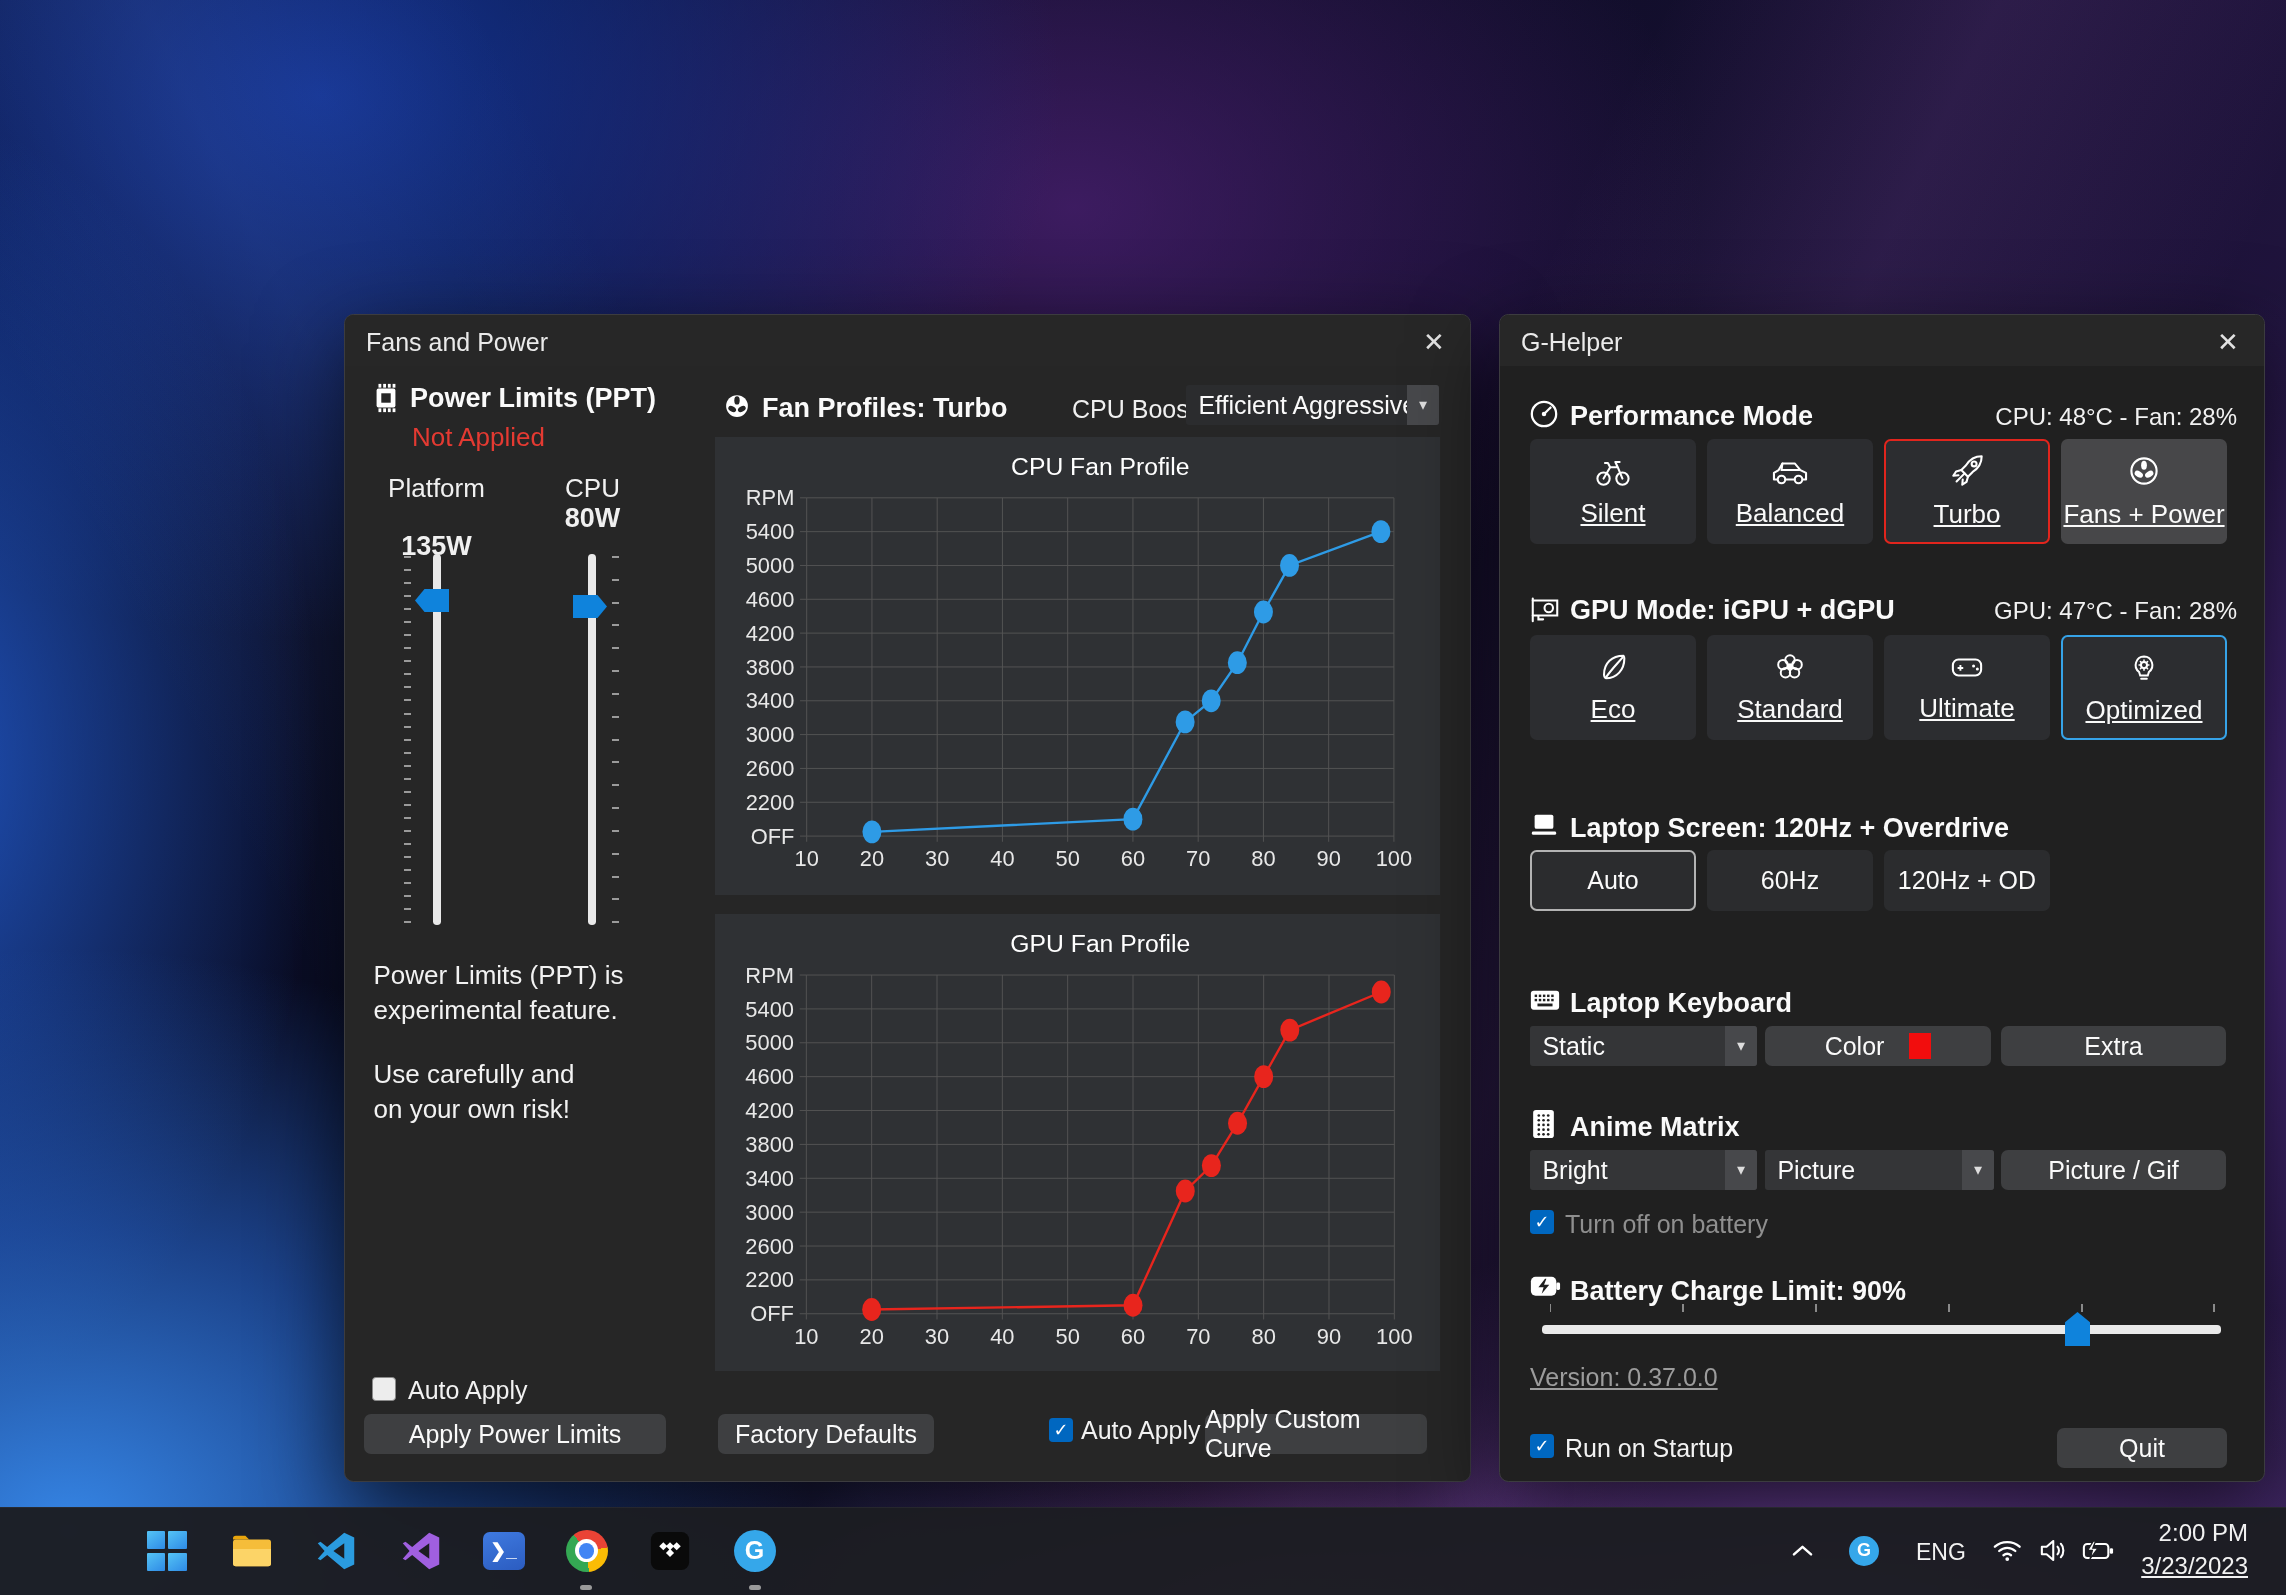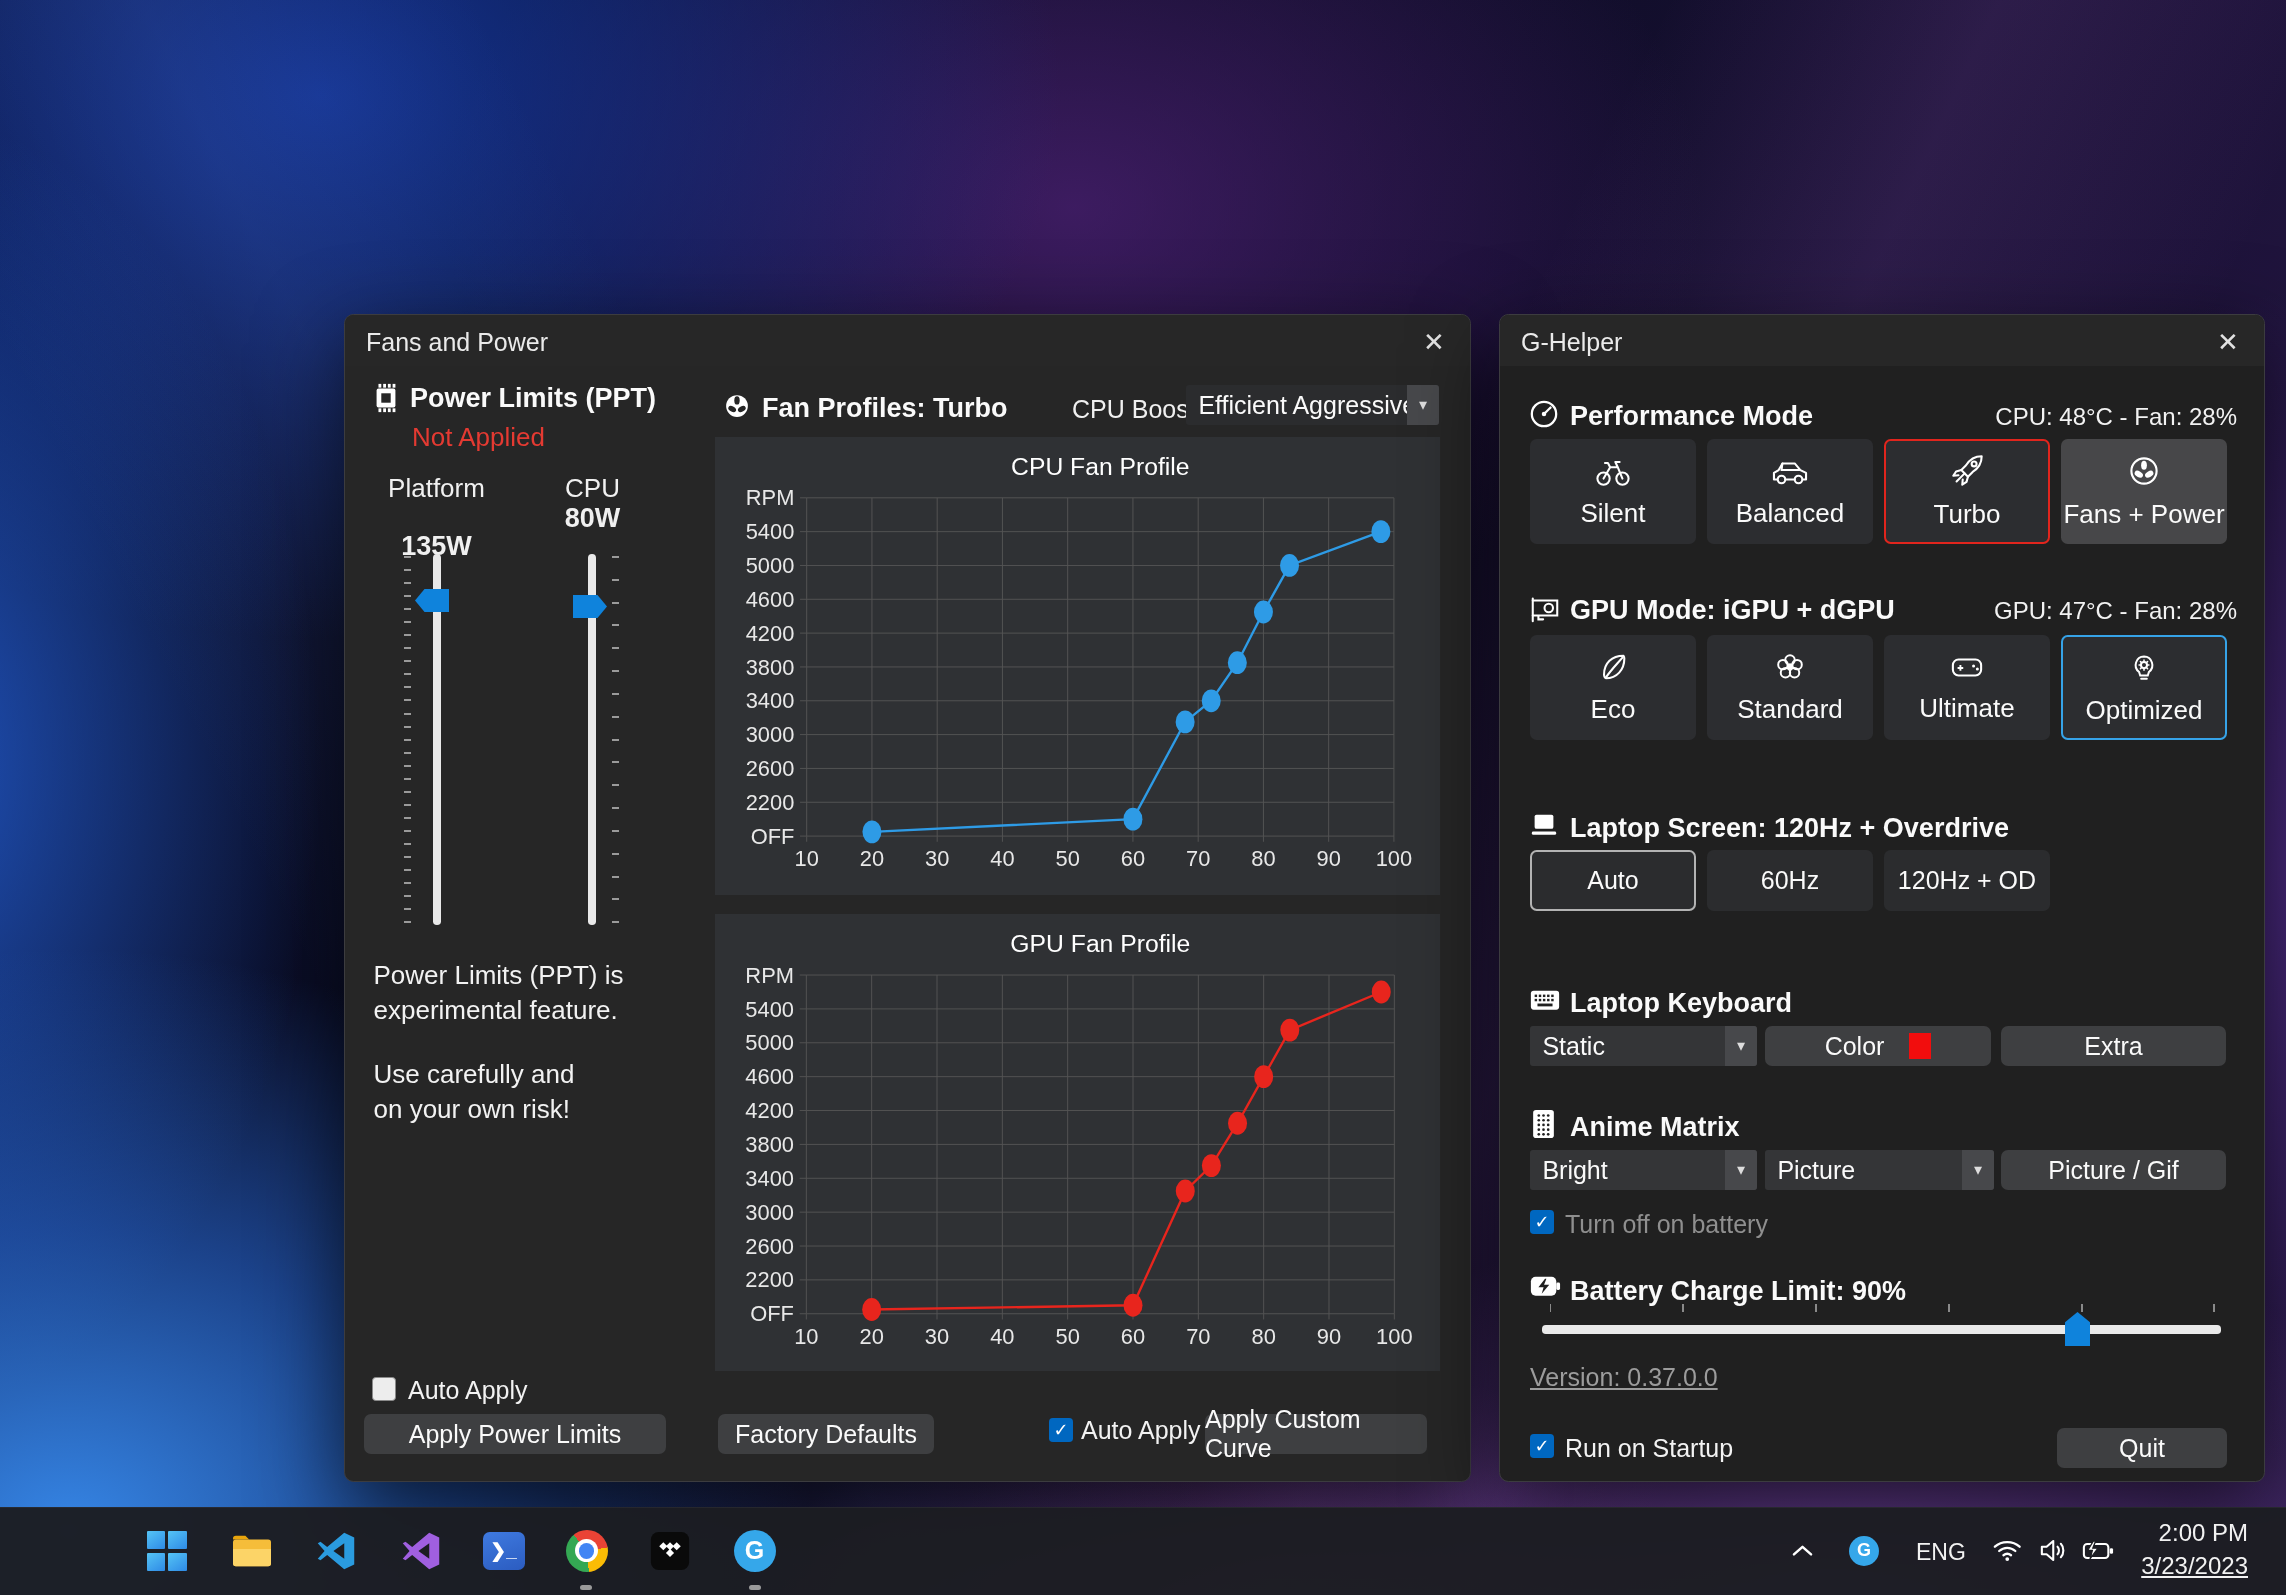--- a/index.html
+++ b/index.html
@@ -23,21 +23,21 @@
             box-shadow:0 28.5px 86px rgba(0,0,0,.65); overflow:hidden; }
   .titlebar { position:absolute; left:0; top:0; right:0; height:51px; background:#272727; }
   .wtitle { position:absolute; left:21px; top:13.3px; font-size:25px; color:#eaeaea; }
   .close-btn { position:absolute; top:9.5px; right:17px; width:38px; height:34px; font-size:26px; color:#e2e2e2;
                text-align:center; line-height:34px; }
   .heading { position:absolute; font-size:27px; font-weight:bold; color:#fafafa; white-space:nowrap; }
   .sensor { position:absolute; right:27px; font-size:24px; color:#f2f2f2; white-space:nowrap; }
   .icon { position:absolute; display:flex; align-items:center; justify-content:center; }
   .mode-btn { position:absolute; width:166px; height:105px; background:#2c2d30; border-radius:6.7px;
               display:flex; flex-direction:column; align-items:center; justify-content:center; gap:9.5px; }
-  .mode-btn .mlabel { font-size:26px; color:#fafafa; white-space:nowrap; }
+  .mode-btn .mlabel { font-size:26px; color:#fafafa; white-space:nowrap;text-decoration:underline; }
   .mode-btn.sel-red { border:2.9px solid #e1251d; }
   .mode-btn.sel-blue { border:2.9px solid #36a3e8; }
   .mode-btn.hl { background:#474749; }
   .opt-btn { position:absolute; width:166px; height:61px; background:#2b2c2e; border-radius:6.7px;
              display:flex; align-items:center; justify-content:center; font-size:25px; color:#fafafa; }
   .opt-btn.sel-gray { border:2.9px solid #b3b3b3; }
   .small-btn { position:absolute; height:40px; background:#3e3f41; border-radius:7px; display:flex;
                align-items:center; justify-content:center; font-size:25px; color:#fafafa; }
   .dd { position:absolute; height:40px; background:#343537; border-radius:2.9px; }
   .dd .dd-value { position:absolute; left:12.4px; top:5.7px; font-size:25px; color:#fafafa; white-space:nowrap; }

